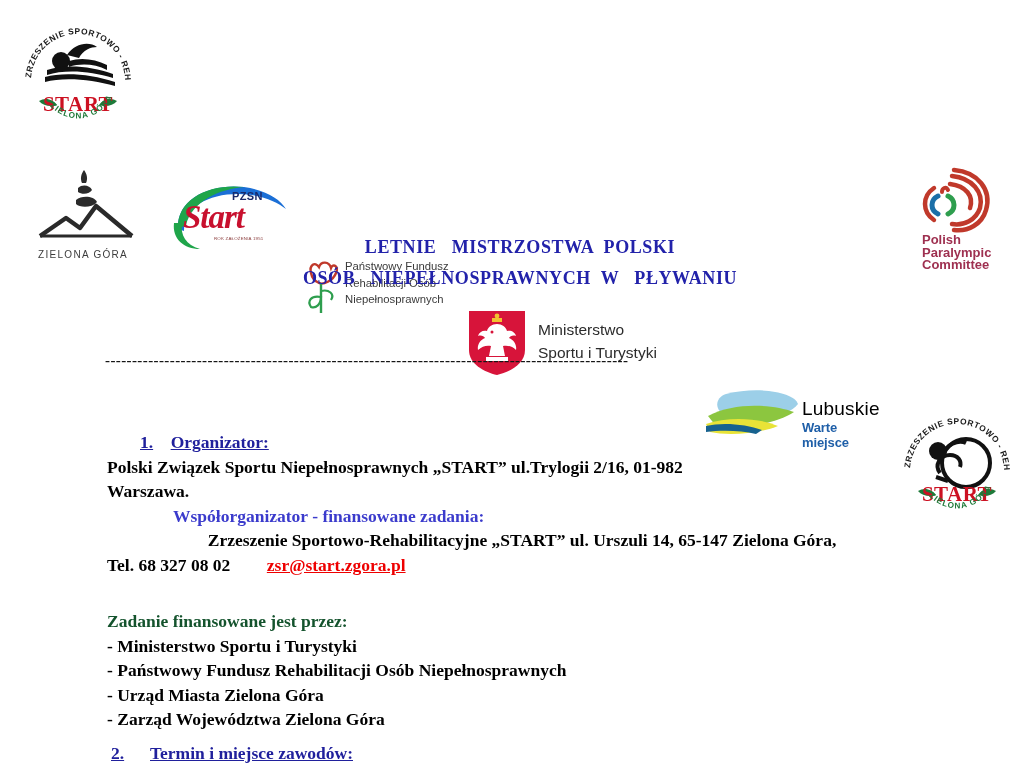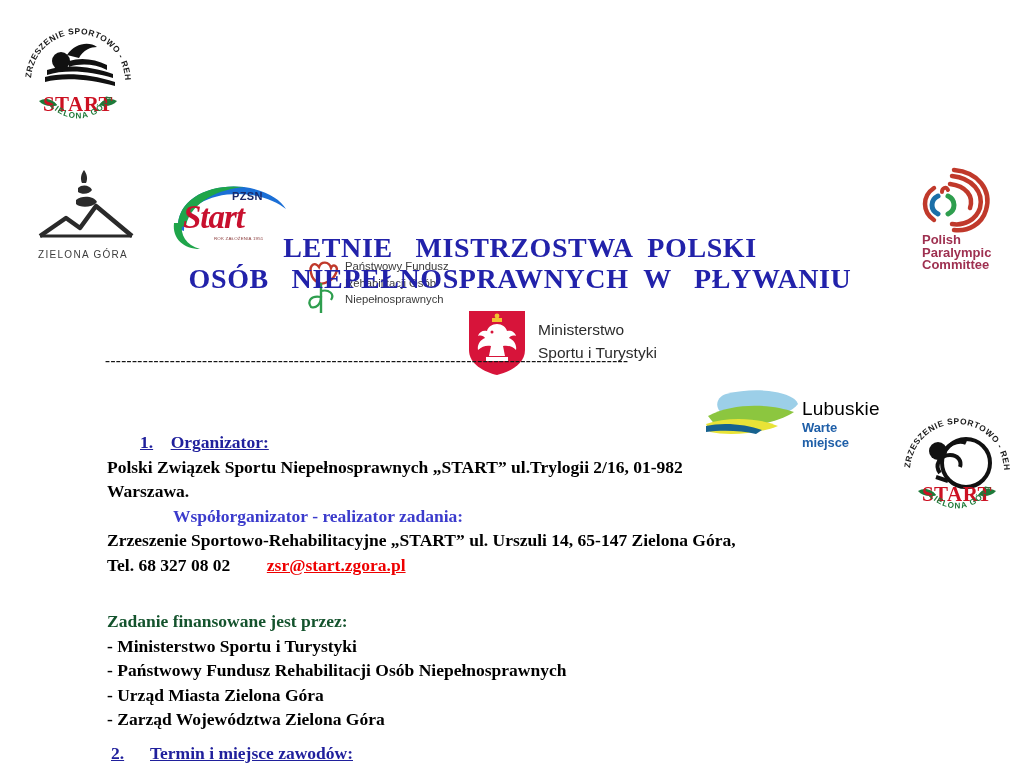--- a/index.html
+++ b/index.html
@@ -155,21 +155,21 @@
   .title-block {
     position: absolute;
     top: 232px;
     left: 0;
     width: 1024px;
     text-align: center;
   }
   .title-line {
     font-family: "Liberation Serif", serif;
     font-weight: bold;
-    font-size: 28px;
+    font-size: 18px;
     color: #2222aa;
     letter-spacing: .6px;
     line-height: 31px;
     white-space: pre;
     margin-left: 16px;
   }
   .subtitle-line {
     font-family: "Liberation Serif", serif;
     font-weight: bold;
     font-size: 21px;
@@ -220,21 +220,21 @@
     color: #14532d;
     margin-top: 12px;
   }
   .email {
     color: #ee0000;
     text-decoration: underline;
     margin-left: 19px;
   }
   .gap { height: 20px; }
   .gap-sm { height: 9px; }
-  .nowrap { white-space: nowrap; }
+  .nowrap { white-space: nowrap; text-align: center; }
   .sec2 {
     color: #20209c;
     text-decoration: underline;
     padding-left: 4px;
   }
 </style>
 </head>
 <body>
 
 <div class="logo-row">
@@ -392,21 +392,21 @@
     <span class="num">1.</span>
     <span>&nbsp;&nbsp;</span>
     <span class="head-blue">Organizator:</span>
   </div>
 
   <div>Polski Związek Sportu  Niepełnosprawnych „START” ul.Trylogii 2/16,  01-982</div>
   <div>
     <span>Warszawa</span><span>.</span>
   </div>
 
-  <div class="sub-blue">Współorganizator - realizator zadania:</div>
+  <div class="sub-blue">Współorganizator - finansowane zadania:</div>
 
   <div class="nowrap">Zrzeszenie Sportowo-Rehabilitacyjne  „START”  ul. Urszuli 14,  65-147  Zielona Góra,</div>
 
   <div>
     <span>Tel. 68 327 08 02</span>
     <span>&nbsp;&nbsp;</span>
     <span class="email">zsr@start.zgora.pl</span>
   </div>
 
   <div class="gap"></div>

